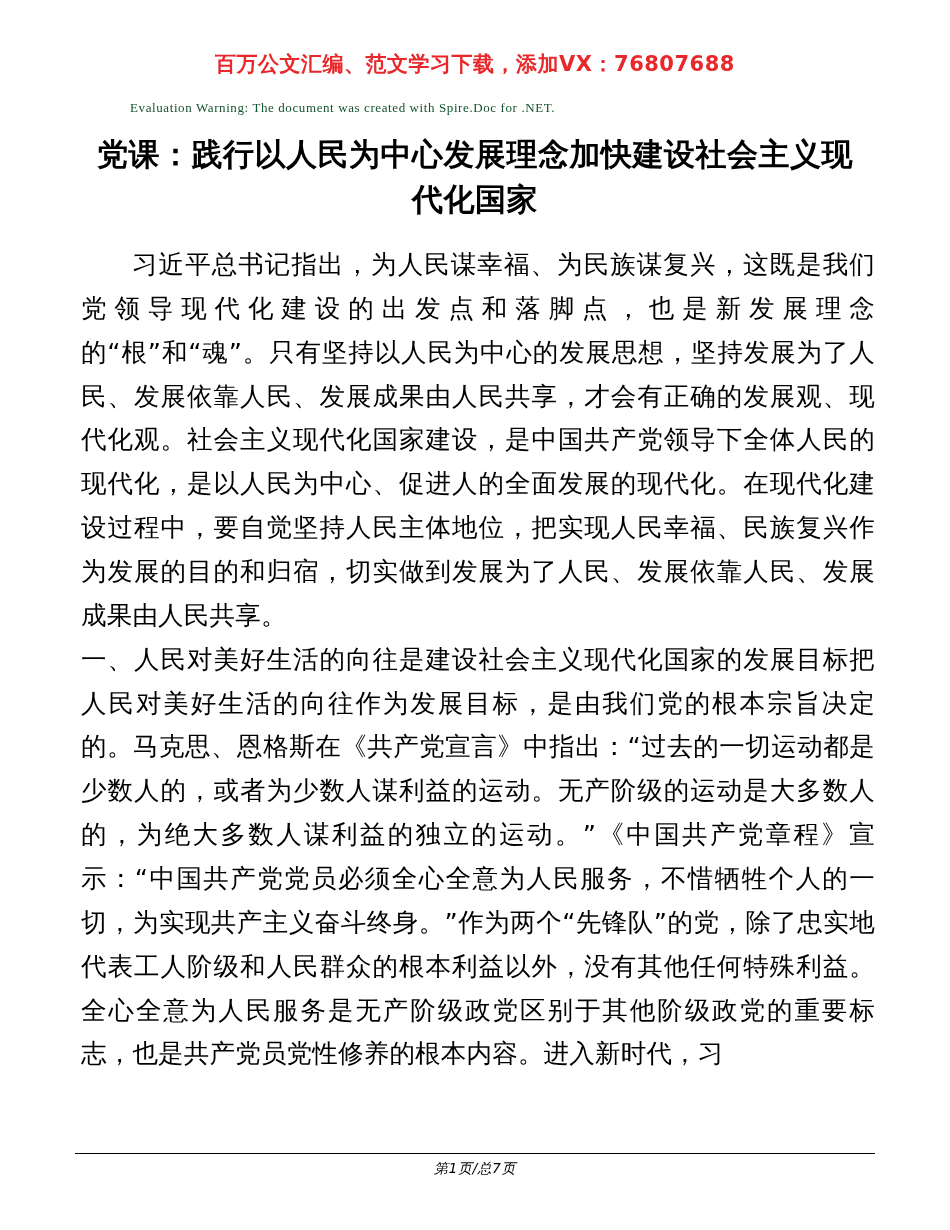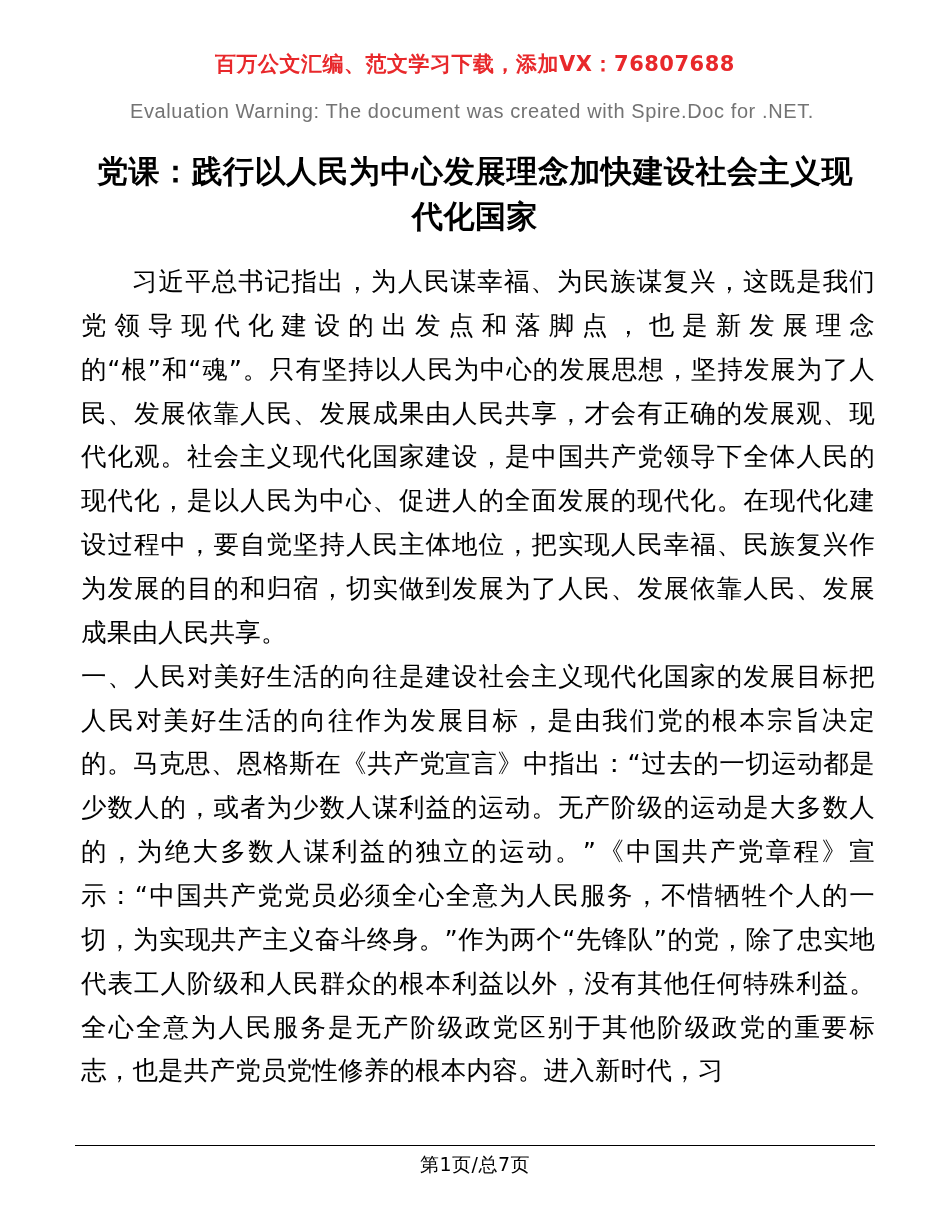--- a/index.html
+++ b/index.html
@@ -26,36 +26,36 @@
     color: #e8282b;
     font-family: "DejaVu Sans", "Liberation Sans", sans-serif;
     font-size: 21px;
     font-weight: bold;
     letter-spacing: 0.5px;
     padding-top: 40px;
     line-height: 1.3;
     white-space: nowrap;
   }
   .eval-warning {
-    color: #737373;
-    font-family: Liberation Sans, sans-serif;
-    font-size: 20px;
+    color: #14532d;
+    font-family: Liberation Serif, serif;
+    font-size: 13px;
     letter-spacing: 0.6px;
     padding-top: 22px;
     padding-left: 55px;
     white-space: nowrap;
   }
   .doc-title {
     font-family: "DejaVu Sans", "Liberation Sans", sans-serif;
     font-weight: bold;
     font-size: 31px;
     line-height: 1.45;
     text-align: center;
     color: #000;
-    margin-top: 26px;
+    margin-top: 16px;
     letter-spacing: 0.5px;
     padding: 0 22px;
   }
   .body-text {
     font-family: "DejaVu Sans", "Liberation Sans", sans-serif;
     font-size: 25.5px;
     line-height: 1.72;
     color: #000;
     text-align: justify;
     text-justify: inter-ideograph;
@@ -76,23 +76,24 @@
     bottom: 52px;
     text-align: center;
   }
   .footer-line {
     border-top: 1px solid #000;
     width: 800px;
     margin: 0 auto 6px auto;
   }
   .page-num {
     font-family: "DejaVu Sans", "Liberation Sans", sans-serif;
-    font-size: 19px;
+    font-size: 14px;
     color: #000;
     letter-spacing: 0.5px;
+    font-style: italic;
   }
 </style>
 </head>
 <body>
 
 <div class="page">
 
   <div class="ad-banner">百万公文汇编、范文学习下载，添加VX：76807688</div>
 
   <div class="eval-warning">Evaluation Warning: The document was created with Spire.Doc for .NET.</div>

